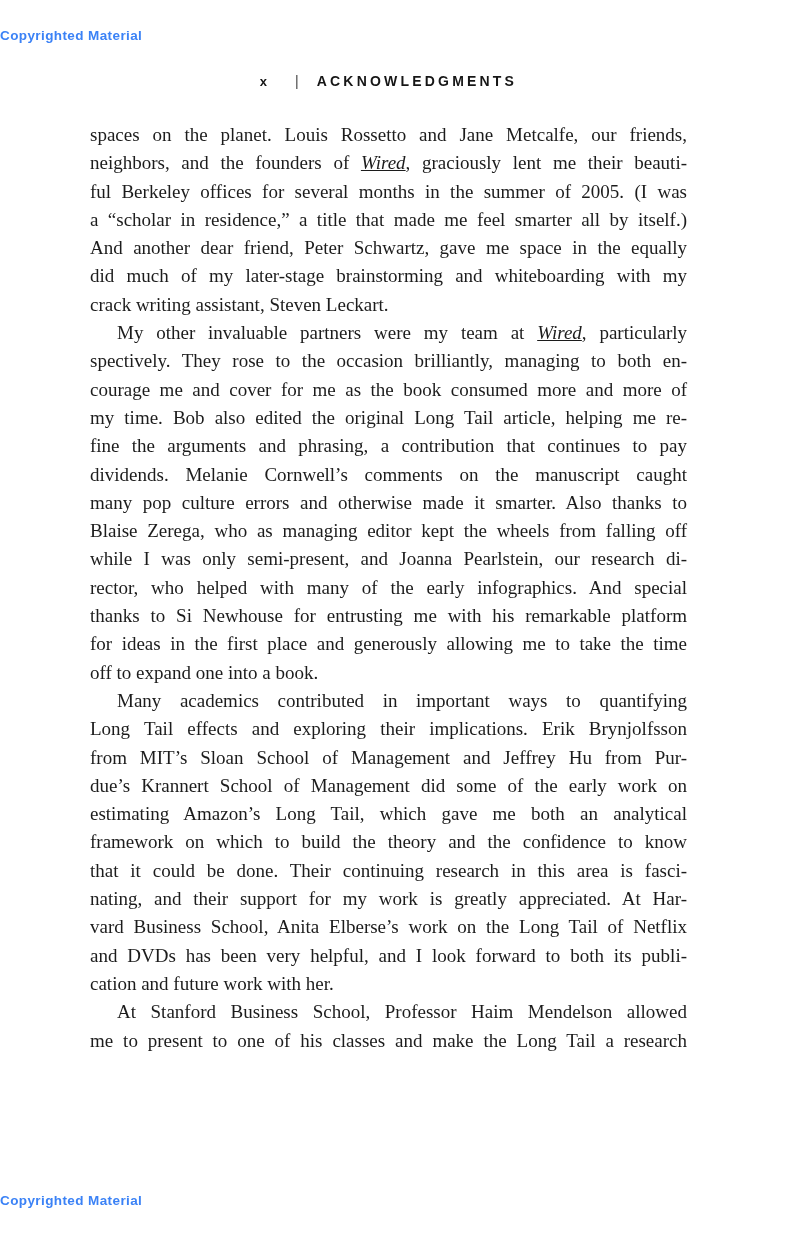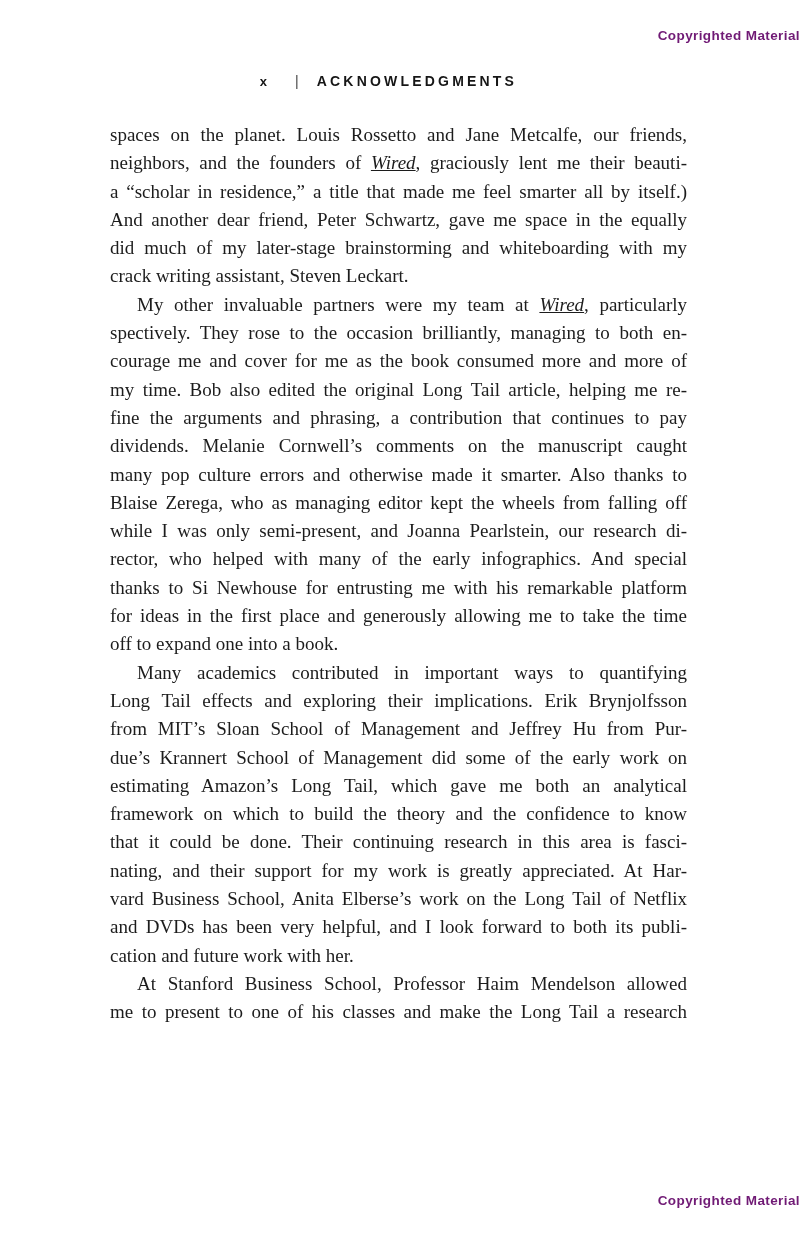--- a/index.html
+++ b/index.html
@@ -9,26 +9,26 @@
     width: 800px;
     height: 1235px;
     background: #ffffff;
     font-family: "Liberation Serif", serif;
     overflow: hidden;
   }
   .notice {
     position: absolute;
     left: 0;
     width: 800px;
-    text-align: right;
+    text-align: left;
     font-family: "Liberation Sans", sans-serif;
     font-size: 13.5px;
     font-weight: bold;
     letter-spacing: 0.4px;
-    color: #701a75;
+    color: #3b82f6;
   }
   .notice-top { top: 28px; }
   .notice-bottom { top: 1193px; }
   .page-header {
     position: absolute;
     top: 73px;
     left: 90px;
     width: 597px;
     display: flex;
     justify-content: center;
@@ -61,21 +61,20 @@
     width: 597px;
     font-size: 19px;
     line-height: 28.3px;
     color: #1c1c1c;
   }
   .line {
     text-align: justify;
     text-align-last: justify;
     text-justify: inter-word;
     white-space: normal;
-    margin-left: 20px;
   }
   .line.lastline {
     text-align-last: left;
   }
   .para.indent .line:first-child {
     text-indent: 27px;
   }
   .line i { font-style: italic; text-decoration: underline; }
 </style>
 </head>
@@ -88,20 +87,21 @@
   <div class="page-header">
     <span class="page-num">x</span>
     <span class="header-sep">|</span>
     <span class="chapter-title">ACKNOWLEDGMENTS</span>
   </div>
 
   <div class="body-text">
       <div class="para">
         <div class="line">spaces on the planet. Louis Rossetto and Jane Metcalfe, our friends,</div>
         <div class="line">neighbors, and the founders of <i>Wired</i>, graciously lent me their beauti-</div>
+        <div class="line">ful Berkeley offices for several months in the summer of 2005. (I was</div>
         <div class="line">a “scholar in residence,” a title that made me feel smarter all by itself.)</div>
         <div class="line">And another dear friend, Peter Schwartz, gave me space in the equally</div>
         <div class="line">did much of my later-stage brainstorming and whiteboarding with my</div>
         <div class="line lastline">crack writing assistant, Steven Leckart.</div>
       </div>
       <div class="para indent">
         <div class="line">My other invaluable partners were my team at <i>Wired</i>, particularly</div>
         <div class="line">spectively. They rose to the occasion brilliantly, managing to both en-</div>
         <div class="line">courage me and cover for me as the book consumed more and more of</div>
         <div class="line">my time. Bob also edited the original Long Tail article, helping me re-</div>

